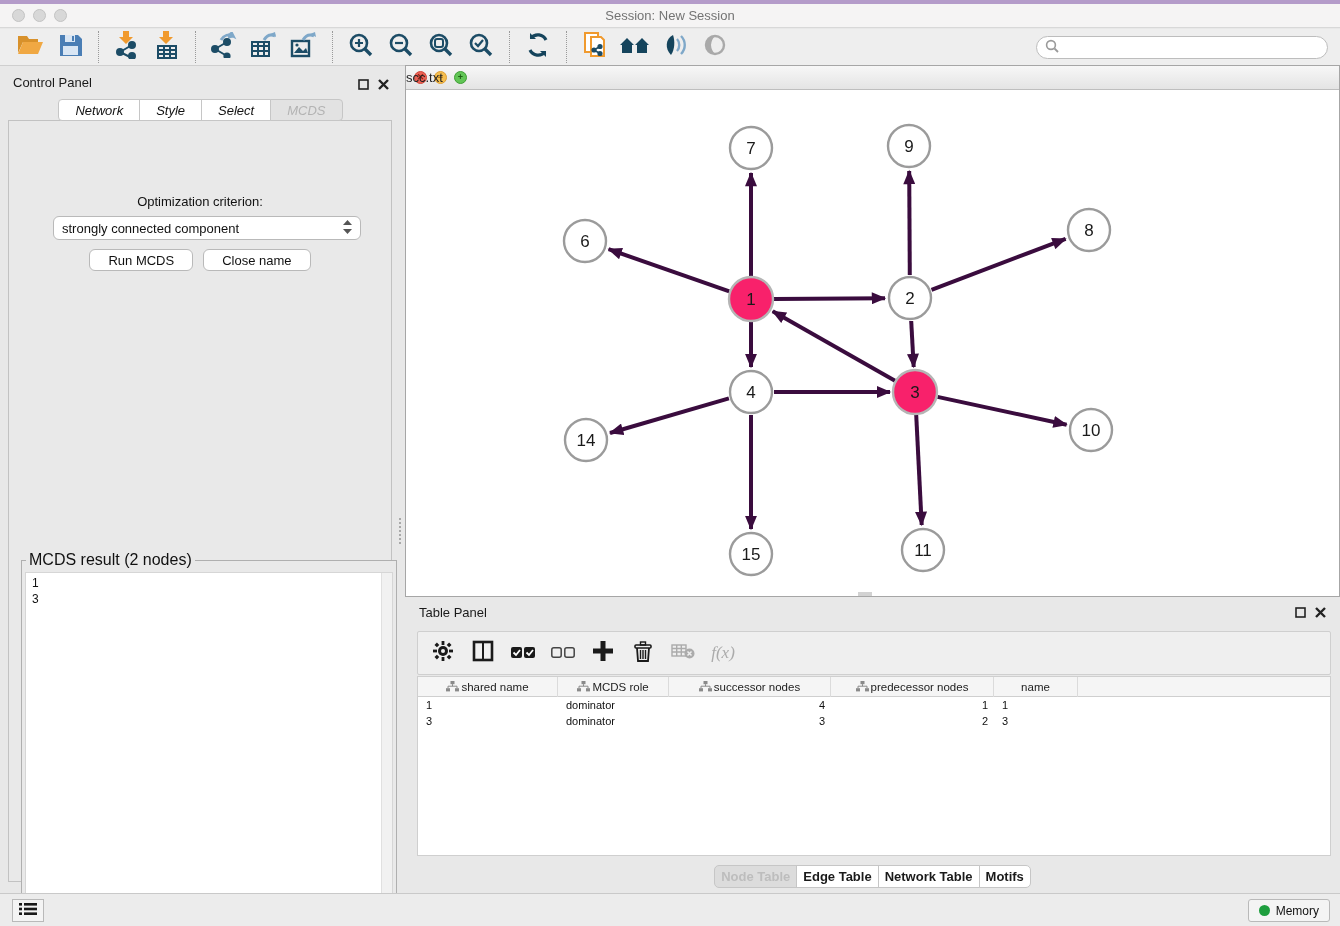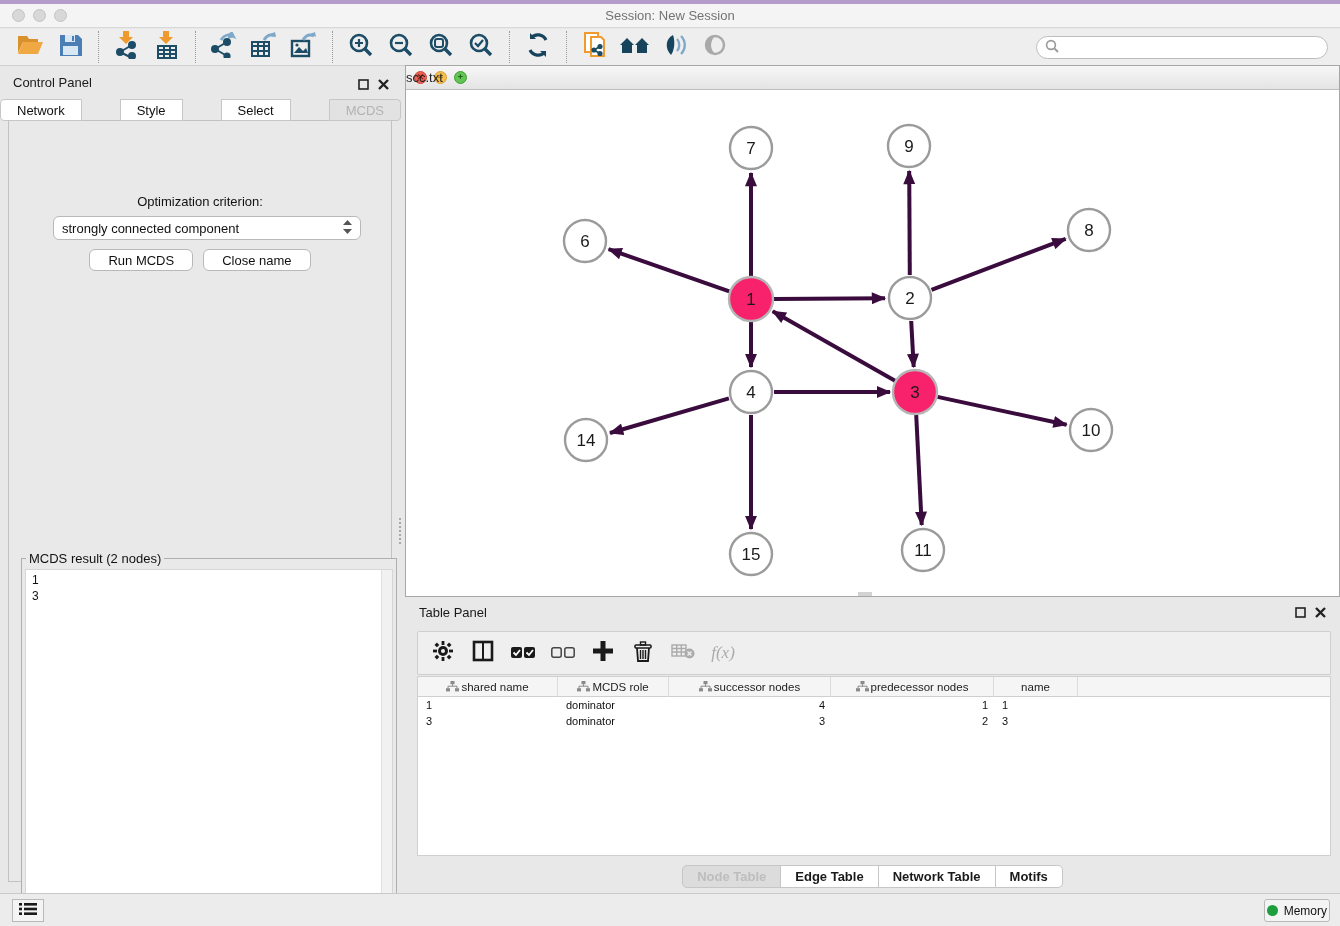--- a/index.html
+++ b/index.html
@@ -24,36 +24,36 @@
     border:1px solid #BDBDBD; border-radius:12px; display:flex; align-items:center; padding:0 8px; }
   .searchbox input { border:none; outline:none; flex:1; font-size:12px; background:transparent; margin-left:5px; }
 
   
   .control-panel { position:absolute; left:0; top:62px; width:401px; height:820px; background:#E8E8E8; }
   .panel-head { position:absolute; left:0; top:6px; width:100%; height:22px; }
   .panel-head .ptitle { position:absolute; left:13px; top:3px; font-size:13px; color:#1A1A1A; }
   .phicons { position:absolute; right:12px; top:4px; display:flex; gap:9px; align-items:center; }
   .cp-body { position:absolute; left:8px; top:54px; width:384px; height:762px; background:#E9E9E9;
     border:1px solid #C2C2C2; }
-  .cp-tabs { position:absolute; left:0; top:33px; width:100%; display:flex; justify-content:space-between; z-index:3; }
+  .cp-tabs { position:absolute; left:0; top:33px; width:100%; display:flex; justify-content:center; z-index:3;font-style:italic; }
   .tab { height:22px; padding:0 16px; background:#FFFFFF; border:1px solid #C6C6C6; margin-left:-1px;
     font-size:13px; color:#111; display:flex; align-items:center; cursor:default; }
   .tab:first-child { border-radius:4px 0 0 4px; margin-left:0; }
   .tab:last-child { border-radius:0 4px 4px 0; }
   .tab.active { background:#E2E2E2; color:#B3B3B3; }
   .opt-label { position:absolute; left:0; top:73px; width:100%; text-align:center; font-size:13px; color:#111; }
   .dropdown { position:absolute; left:44px; top:95px; width:308px; height:24px; background:#FFFFFF;
     border:1px solid #B9B9B9; border-radius:6px; display:flex; align-items:center; padding:0 8px; font-size:13px; color:#111; }
   .dropdown .dval { flex:1; }
   .btn-row { position:absolute; left:0; top:128px; width:100%; display:flex; justify-content:center; gap:10px; }
   .pbtn { height:22px; padding:0 18px; background:#FFFFFF; border:1px solid #B9B9B9; border-radius:6px;
     font-size:13px; color:#111; display:flex; align-items:center; cursor:default; }
   fieldset.result { position:absolute; left:12px; top:430px; width:376px; height:376px;
     border:1px solid #AFAFAF; background:#E9E9E9; }
-  fieldset.result legend { font-size:13px; color:#111; margin-left:4px; padding:0 3px; }
+  fieldset.result legend { font-size:16px; color:#111; margin-left:4px; padding:0 3px; }
   .result-box { position:absolute; left:3px; top:3px; right:3px; bottom:3px; background:#FFFFFF;
     border:1px solid #D6D6D6; }
   .result-box pre { font-family:"Liberation Sans", sans-serif; font-size:12px; line-height:16px;
     color:#111; padding:2px 6px; }
   .result-scroll { position:absolute; right:0; top:0; bottom:0; width:11px; background:#F1F1F1;
     border-left:1px solid #E0E0E0; }
   .divider-handle { position:absolute; left:399px; top:452px; width:5px; height:26px;
     border-left:2px dotted #A9A9A9; }
 
   
@@ -80,32 +80,32 @@
   .tpbtn { width:26px; height:26px; display:flex; align-items:center; justify-content:center; cursor:default; }
   .fx { font-family:"Liberation Serif", serif; font-style:italic; font-size:17px; color:#ABABAB; }
   .table-area { position:absolute; left:12px; top:79px; width:914px; height:180px; background:#FFFFFF;
     border:1px solid #CFCFCF; overflow:hidden; }
   .thead { display:flex; height:20px; border-bottom:1px solid #CFCFCF; background:#F5F5F5; }
   .th { display:flex; align-items:center; justify-content:center; gap:2px; font-size:11.5px; color:#222;
     border-right:1px solid #DBDBDB; height:20px; }
   .trow { display:flex; height:16px; align-items:center; }
   .td { font-size:11px; color:#111; height:16px; line-height:16px; white-space:nowrap; overflow:hidden; }
   .tp-tabs { position:absolute; left:0; top:268px; width:100%; display:flex; justify-content:center; }
-  .btab { height:23px; padding:0 14px; background:#FFFFFF; border:1px solid #C6C6C6; margin-left:-1px;
+  .btab { height:23px; padding:0 6px; background:#FFFFFF; border:1px solid #C6C6C6; margin-left:-1px;
     font-size:13px; font-weight:bold; color:#1A1A1A; display:flex; align-items:center; cursor:default; }
   .btab:first-child { border-radius:5px 0 0 5px; margin-left:0; }
   .btab:last-child { border-radius:0 5px 5px 0; }
   .btab.active { background:#DCDCDC; color:#BDBDBD; }
 
   
   .statusbar { position:absolute; left:0; top:889px; width:100%; height:33px; background:#ECECEC;
     border-top:1px solid #C9C9C9; }
   .list-btn { position:absolute; left:12px; top:5px; width:32px; height:23px; background:#F4F4F4;
     border:1px solid #B9B9B9; display:flex; align-items:center; justify-content:center; }
-  .mem-btn { position:absolute; right:10px; top:5px; height:23px; padding:0 2px; background:#F4F4F4;
+  .mem-btn { position:absolute; right:10px; top:5px; height:23px; padding:0 10px; background:#F4F4F4;
     border:1px solid #B9B9B9; border-radius:3px; display:flex; align-items:center; gap:6px;
     font-size:12px; color:#111; }
   .mem-dot { width:11px; height:11px; border-radius:50%; background:#1E9E3E; }
 </style>
 </head>
 <body>
 
 <div class="desktop-strip"></div>
 <div class="app">
 

